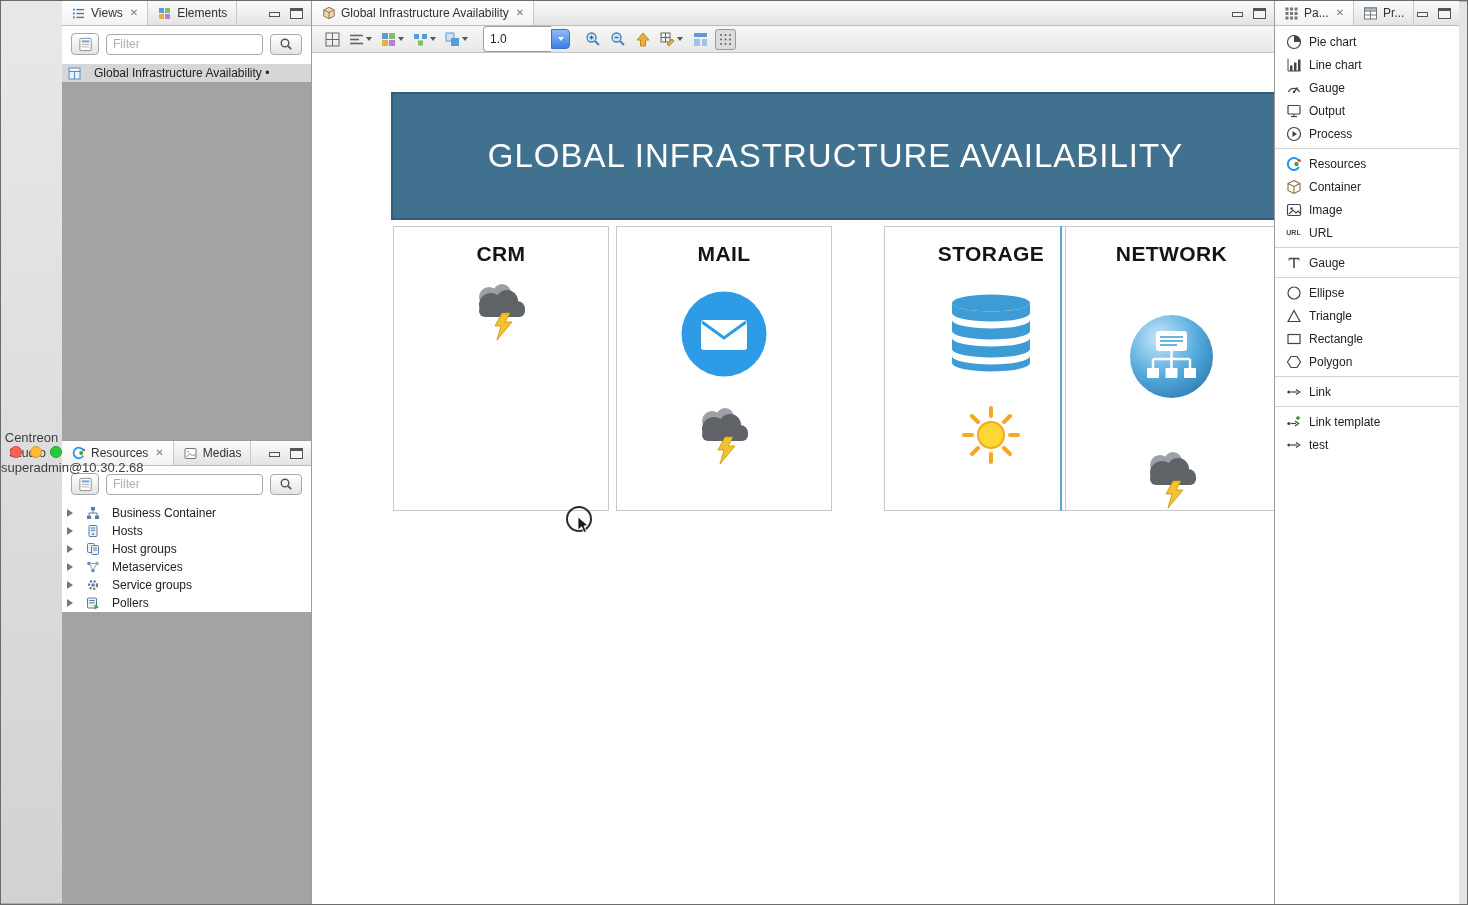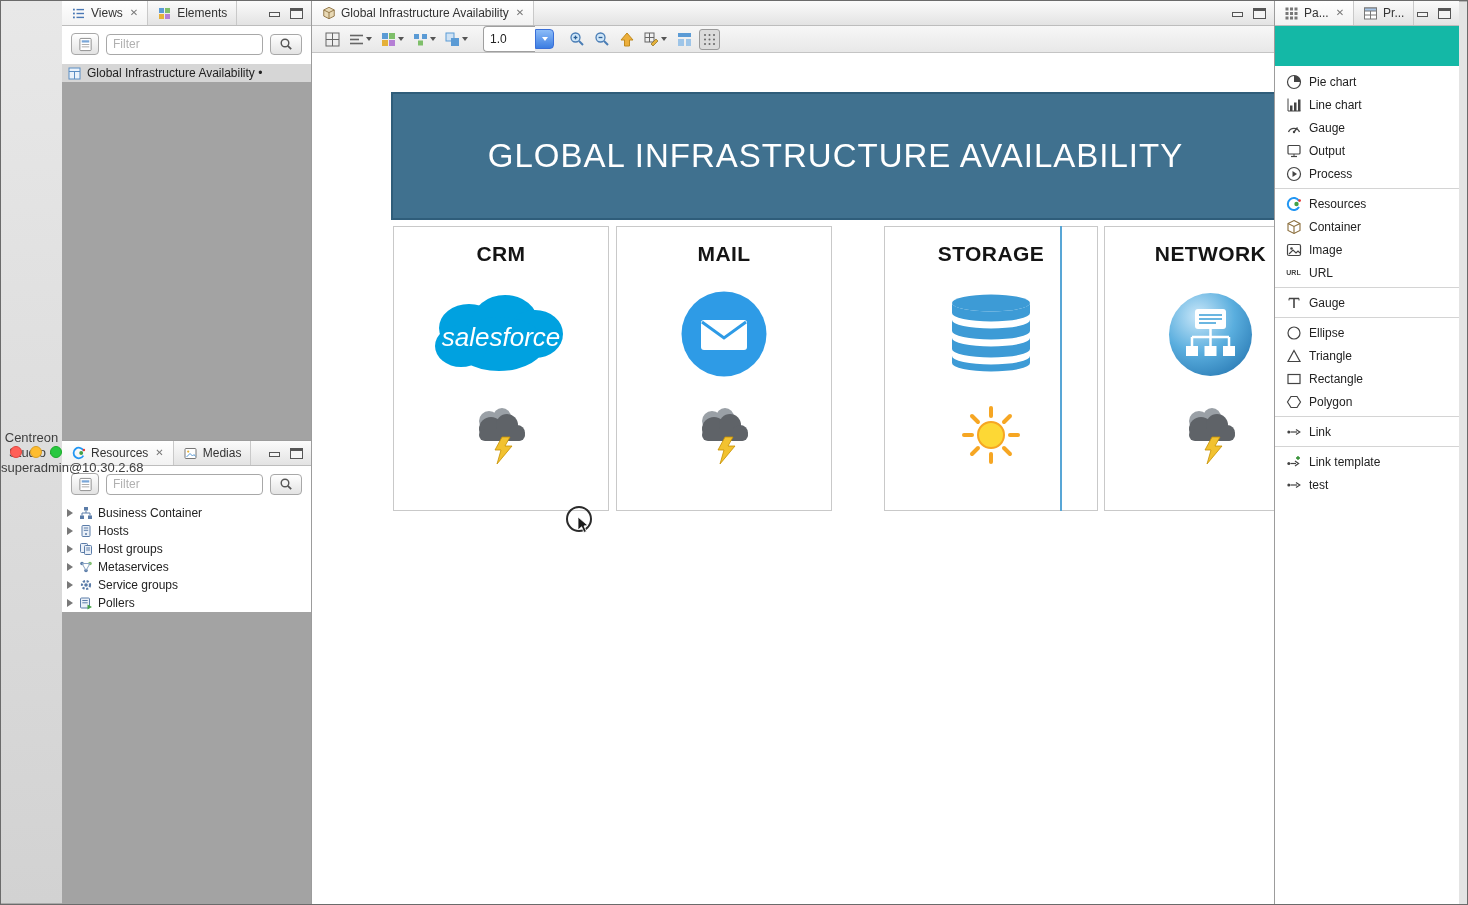--- a/index.html
+++ b/index.html
@@ -44,55 +44,55 @@
   .filter-input::placeholder { color:#b0b0b0; }
   .search-btn { width:32px; height:21px; flex:0 0 32px; border:1px solid #a8a8a8; border-radius:4px;
                 background:linear-gradient(#fff,#e3e3e3); display:flex; align-items:center; justify-content:center; }
 
   
   .left-col { width:250px; flex:0 0 250px; border-right:1px solid #9c9c9c; background:#a3a3a3;
               display:flex; flex-direction:column; }
   .views-panel { height:440px; flex:0 0 440px; border-bottom:1px solid #9c9c9c; display:flex; flex-direction:column; }
   .resources-panel { flex:1; display:flex; flex-direction:column; min-height:0; }
   .tree { font-size:12px; color:#222; background:#fff; padding-top:2px; }
-  .tree-item { height:18px; display:flex; align-items:center; gap:5px; padding-left:5px; }
+  .tree-item { height:18px; display:flex; align-items:center; gap:12px; padding-left:5px; }
   .tree-item.selected { background:#d6d6d6; }
   .tw-arrow { width:0; height:0; border-left:6px solid #787878; border-top:4px solid transparent;
               border-bottom:4px solid transparent; flex:0 0 6px; }
   .ticon14 { width:15px; height:15px; flex:0 0 15px; display:flex; align-items:center; justify-content:center; }
 
   
   .editor-col { flex:1; min-width:0; display:flex; flex-direction:column; background:#fff;
                 border-right:1px solid #9c9c9c; }
   .etoolbar { height:27px; flex:0 0 27px; background:linear-gradient(#f7f7f7,#e8e8e8);
               border-bottom:1px solid #c4c4c4; display:flex; align-items:center; gap:5px; padding:0 10px; }
   .tbtn { height:21px; min-width:20px; display:flex; align-items:center; justify-content:center;
           border-radius:3px; padding:0 2px; }
   .tbtn.pressed { border:1px solid #9a9a9a; background:#dcdcdc; }
   .chev { width:0; height:0; border-top:4px solid #555; border-left:3.5px solid transparent;
           border-right:3.5px solid transparent; margin-left:2px; }
   .chev.white { border-top-color:#fff; margin-left:0; }
   .zoom-combo { display:flex; align-items:center; margin:0 8px; }
-  .zoom-field { width:52px; height:20px; border:1px solid #9f9f9f; border-right:none;
+  .zoom-field { width:68px; height:20px; border:1px solid #9f9f9f; border-right:none;
                 border-radius:4px 0 0 4px; padding:12px 6px; font-size:12px; color:#222;
                 font-family:"Liberation Sans",sans-serif; }
   .zoom-btn { width:19px; height:20px; border:1px solid #3a6fd8; border-radius:0 4px 4px 0;
               background:linear-gradient(#8cbcf8,#3c7de2); display:flex; align-items:center; justify-content:center; }
 
   .canvas { flex:1; position:relative; background:#fff; overflow:hidden; }
   .banner { position:absolute; left:79px; top:39px; width:889px; height:128px;
             background:var(--banner-bg,#40718f); border:2px solid var(--banner-border,#2f5d7a);
             display:flex; align-items:center; justify-content:center; }
   .banner-text { color:#fff; font-size:33px; letter-spacing:1px; font-weight:400; }
   .card { position:absolute; top:173px; height:285px; background:#fff; border:1px solid #c9c9c9;
           display:flex; flex-direction:column; align-items:center; }
   .card.crm     { left:81px;  width:216px; }
   .card.mail    { left:304px; width:216px; }
   .card.storage { left:536px; width:214px;margin-left:36px; }
-  .card.network { left:792px; width:213px; }
+  .card.network { left:753px; width:213px;justify-content:space-between; }
   .card-title { margin-top:15px; font-size:21px; font-weight:bold; color:#141414; letter-spacing:.4px; }
   .card-logo { margin-top:12px; height:112px; display:flex; align-items:center; justify-content:center; }
   .card-status { margin-top:16px; display:flex; align-items:center; justify-content:center; }
   .guide-line { position:absolute; left:748px; top:173px; width:2px; height:285px;
                 background:var(--selection-line,#58a6d6); }
   .cursor { position:absolute; left:254px; top:453px; width:26px; height:26px; }
   .cursor .ring { position:absolute; inset:0; border:2px solid #2b2b2b; border-radius:50%; }
   .cursor svg { position:absolute; left:11px; top:10px; }
 
   
@@ -101,21 +101,21 @@
   .mail-circle{ fill:var(--mail-blue,#2e9be6); }
   .mail-stroke{ stroke:var(--mail-blue,#2e9be6); }
   .db         { fill:var(--storage-blue,#3d9bd6); }
   .cloud-front{ fill:var(--cloud-gray,#5f6368); }
   .cloud-back { fill:var(--cloud-light,#9aa0a6); }
   .bolt       { fill:var(--bolt-yellow,#f2c230); stroke:#c79100; stroke-width:.8; }
   .sun-core   { fill:var(--sun-core,#fdd835); stroke:var(--sun-ray,#f6a623); stroke-width:2; }
   .sun-ray    { stroke:var(--sun-ray,#f6a623); stroke-width:4; stroke-linecap:round; }
 
   
-  .palette-col { width:184px; flex:0 0 184px; background:#14b8a6; display:flex; flex-direction:column;gap:40px; }
+  .palette-col { width:184px; flex:0 0 184px; background:#15803d; display:flex; flex-direction:column; }
   .pal-list { padding-top:4px; font-size:12px; color:#222; background:#fff; flex:1; }
   .pal-item { height:23px; display:flex; align-items:center; gap:7px; padding-left:10px; }
   .picon { width:17px; height:17px; flex:0 0 17px; display:flex; align-items:center; justify-content:center; }
   .pal-sep { height:1px; background:#d4d4d4; margin:3px 0; }
 
   .bottom-strip { flex:0 0 8px; background:#e4e4e4; border-top:1px solid #b5b5b5; }
 </style>
 </head>
 <body>
 
@@ -468,32 +468,20 @@
         </span>
       </div>
 
       <div class="canvas">
         <div class="banner">
           <span class="banner-text">GLOBAL INFRASTRUCTURE AVAILABILITY</span>
         </div>
 
         <div class="card crm">
           <div class="card-title">CRM</div>
-          <div class="card-logo">
-            <svg width="160" height="100" viewBox="0 0 160 100">
-              <g class="sf-cloud">
-                  <ellipse cx="48" cy="44" rx="30" ry="24"></ellipse>
-                  <ellipse cx="84" cy="38" rx="33" ry="27"></ellipse>
-                  <ellipse cx="114" cy="50" rx="28" ry="24"></ellipse>
-                  <ellipse cx="78" cy="60" rx="46" ry="27"></ellipse>
-                  <ellipse cx="40" cy="62" rx="26" ry="21"></ellipse>
-                </g>
-              <text x="80" y="62" text-anchor="middle" class="sf-text" font-size="26">salesforce</text>
-            </svg>
-          </div>
           <div class="card-status">
             <svg width="64" height="60" viewBox="0 0 64 60">
               <g class="cloud-back">
                   <circle cx="20" cy="15" r="10"></circle>
                   <circle cx="33" cy="11" r="9"></circle>
                 </g>
               <g class="cloud-front">
                   <circle cx="22" cy="23" r="12"></circle>
                   <circle cx="38" cy="19" r="11"></circle>
                   <circle cx="48" cy="27" r="8"></circle>

